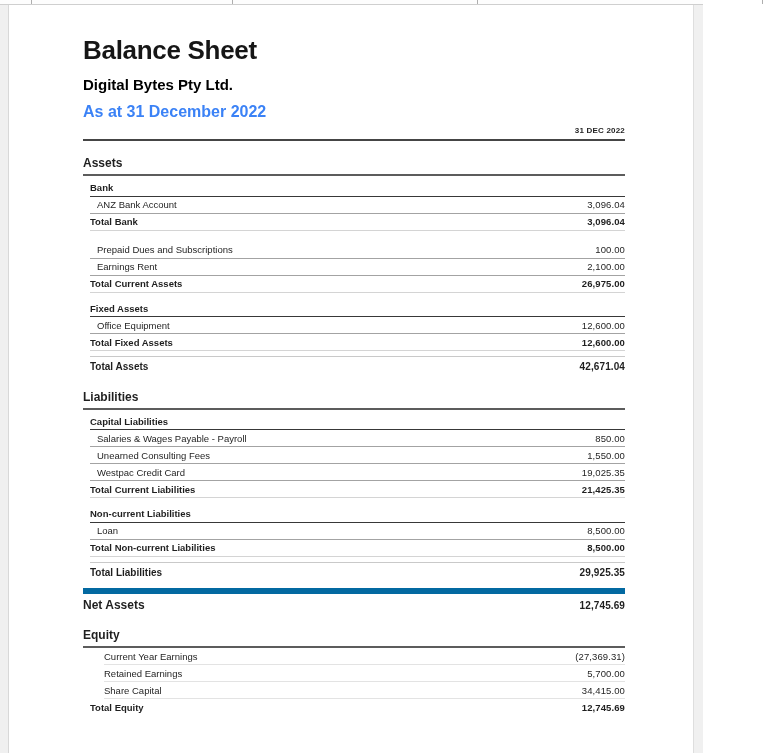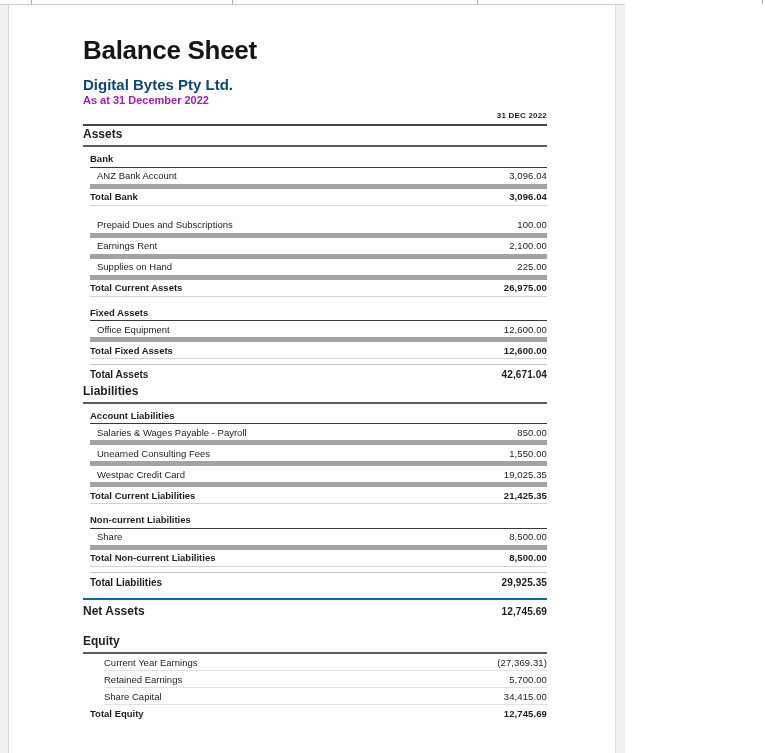--- a/index.html
+++ b/index.html
@@ -1,59 +1,59 @@
 <!DOCTYPE html>
 <html><head>
 <meta charset="utf-8">
 <style>
   html,body{margin:0;padding:0;}
   body{width:765px;height:753px;overflow:hidden;background:#fff;
        font-family:"Liberation Sans",sans-serif;color:#1f1f1f;}
-  .canvas{position:relative;width:625px;height:753px;}
+  .canvas{position:relative;width:703px;height:753px;}
 
   .top-edge{position:absolute;top:0;left:0;right:0;height:4px;background:#fdfdfd;
             border-bottom:1px solid #cfcfcf;z-index:3;}
   .tick{position:absolute;top:0;width:1px;height:4px;background:#aeaeae;}
   .t1{left:31px}.t2{left:232px}.t3{left:477px}.t4{left:762px}
 
   .gutter{position:absolute;top:5px;bottom:0;background:#f0f0f0;z-index:2;}
   .gutter-left{left:0;width:8px;border-right:1px solid #d8d8d8;}
   .gutter-right{right:0;width:9px;border-left:1px solid #dedede;}
 
   .page{position:absolute;left:9px;right:10px;top:5px;bottom:0;background:#fff;
         box-sizing:border-box;padding:31px 68px 0 74px;}
 
   .title{font-size:26px;font-weight:700;letter-spacing:-0.3px;margin:0 0 11px;
          color:#161616;line-height:1.1;}
-  .company{font-size:15px;font-weight:700;margin-bottom:1px;line-height:1.15;color:#0c4a6e;}
-  .asat{font-size:11px;font-weight:700;line-height:1.15;color:#a21caf;}
+  .company{font-size:15px;font-weight:700;margin-bottom:10px;line-height:1.15;color:#000000;}
+  .asat{font-size:16px;font-weight:700;line-height:1.15;color:#3b82f6;}
   .colhead{margin-top:6px;text-align:right;font-size:8px;font-weight:700;
            letter-spacing:0.2px;padding-bottom:3px;border-bottom:2px solid #454545;line-height:1.1;}
 
-  .section{margin-top:2px;}
+  .section{margin-top:16px;}
   .section.flat{margin-top:14px;}
   .section-header{font-size:12px;font-weight:700;line-height:13px;padding-bottom:4px;
                   border-bottom:2px solid #5c5c5c;}
   .subsection{margin-left:7px;margin-top:11px;}
   .section-header + .subsection{margin-top:7px;}
   .subsection-header{font-size:9.5px;font-weight:700;line-height:10.5px;padding-bottom:2px;
                      border-bottom:1.5px solid #383838;}
 
   .row{display:flex;justify-content:space-between;align-items:baseline;
        font-size:9.5px;line-height:10px;padding:3.5px 0 2.5px;}
   .row-value{letter-spacing:0.1px;}
-  .account-row{border-bottom:5px solid #a3a3a3;}
+  .account-row{border-bottom:1px solid #a3a3a3;}
   .account-row .row-label{padding-left:7px;}
   .subtotal-row{font-weight:700;border-bottom:1px solid #d4d4d4;align-items:flex-end;}
   .flat-row{margin-left:21px;border-bottom:1px solid #e3e3e3;}
   .flat-total-row{margin-left:7px;font-weight:700;align-items:flex-end;}
   .section-total-row{margin-left:7px;margin-top:5px;border-top:1px solid #c9c9c9;
                      padding-top:5px;font-weight:700;}
   .section-total-row .row-label,.section-total-row .row-value{font-size:10px;}
-  .summary-row{margin-top:8px;border-top:2px solid #0369a1;padding-top:6px;
+  .summary-row{margin-top:8px;border-top:6px solid #0369a1;padding-top:6px;
                padding-bottom:4px;font-weight:700;gap:17px;}
   .summary-row .row-label{font-size:12px;}
   .summary-row .row-value{font-size:10px;}
 </style>
 </head>
 <body>
 
 <div class="canvas">
   <div class="top-edge">
     <span class="tick t1"></span>
@@ -85,24 +85,20 @@
           </div>
           <div class="subsection">
             <div class="row account-row">
               <span class="row-label">Prepaid Dues and Subscriptions</span>
               <span class="row-value">100.00</span>
             </div>
             <div class="row account-row">
               <span class="row-label">Earnings Rent</span>
               <span class="row-value">2,100.00</span>
             </div>
-            <div class="row account-row">
-              <span class="row-label">Supplies on Hand</span>
-              <span class="row-value">225.00</span>
-            </div>
             <div class="row subtotal-row">
               <span class="row-label">Total Current Assets</span>
               <span class="row-value">26,975.00</span>
             </div>
           </div>
           <div class="subsection">
             <div class="subsection-header">Fixed Assets</div>
             <div class="row account-row">
               <span class="row-label">Office Equipment</span>
               <span class="row-value">12,600.00</span>
@@ -113,42 +109,42 @@
             </div>
           </div>
           <div class="row section-total-row">
             <span class="row-label">Total Assets</span>
             <span class="row-value">42,671.04</span>
           </div>
         </div>
         <div class="section">
           <div class="section-header">Liabilities</div>
           <div class="subsection">
-            <div class="subsection-header">Account Liabilities</div>
+            <div class="subsection-header">Capital Liabilities</div>
             <div class="row account-row">
               <span class="row-label">Salaries &amp; Wages Payable - Payroll</span>
               <span class="row-value">850.00</span>
             </div>
             <div class="row account-row">
               <span class="row-label">Unearned Consulting Fees</span>
               <span class="row-value">1,550.00</span>
             </div>
             <div class="row account-row">
               <span class="row-label">Westpac Credit Card</span>
               <span class="row-value">19,025.35</span>
             </div>
             <div class="row subtotal-row">
               <span class="row-label">Total Current Liabilities</span>
               <span class="row-value">21,425.35</span>
             </div>
           </div>
           <div class="subsection">
             <div class="subsection-header">Non-current Liabilities</div>
             <div class="row account-row">
-              <span class="row-label">Share</span>
+              <span class="row-label">Loan</span>
               <span class="row-value">8,500.00</span>
             </div>
             <div class="row subtotal-row">
               <span class="row-label">Total Non-current Liabilities</span>
               <span class="row-value">8,500.00</span>
             </div>
           </div>
           <div class="row section-total-row">
             <span class="row-label">Total Liabilities</span>
             <span class="row-value">29,925.35</span>

